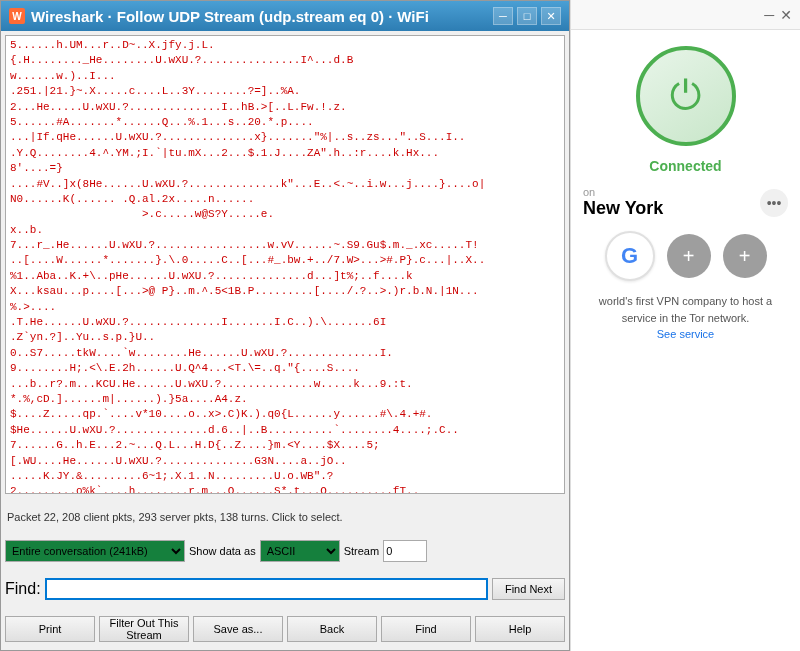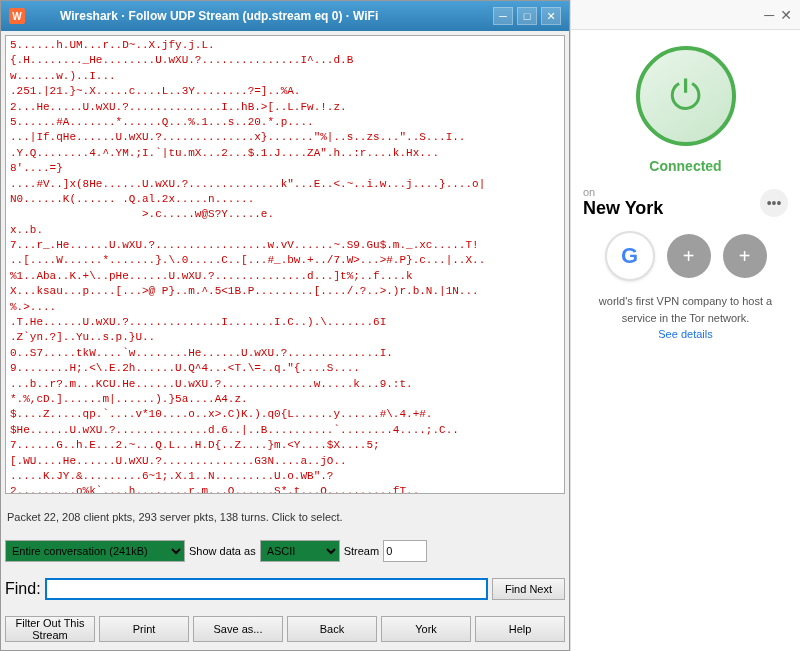--- a/index.html
+++ b/index.html
@@ -27,24 +27,23 @@
     .title-bar-icon {
       width: 16px; height: 16px;
       background: #ff6b35;
       border-radius: 2px;
       margin-right: 6px;
       display: flex; align-items: center; justify-content: center;
       color: white; font-size: 10px; font-weight: bold;
     }
     .title-bar-text {
       color: white;
-      font-size: 12px;
+      font-size: 15px;
       font-weight: bold;
       flex: 1;
-      margin-left: 29px;
     }
     .title-bar-controls {
       display: flex; gap: 4px;
     }
     .title-btn {
       width: 20px; height: 18px;
       background: rgba(255,255,255,0.2);
       border: 1px solid rgba(255,255,255,0.3);
       color: white; font-size: 11px;
       display: flex; align-items: center; justify-content: center;
@@ -333,25 +332,25 @@
       <input type="number" value="0" style="width: 44px; height: 22px; border: 1px solid rgb(170, 170, 170); font-size: 11px; padding: 0px 2px;">
     </div>
 
     <div class="find-row">
       <span class="find-label">Find:</span>
       <input class="find-input" type="text" placeholder="" style="">
       <button class="find-next-btn">Find Next</button>
     </div>
 
     <div class="button-row">
+      <button class="action-btn">Print</button>
       <button class="action-btn">Filter Out This Stream</button>
-      <button class="action-btn">Print</button>
       <button class="action-btn">Save as...</button>
       <button class="action-btn">Back</button>
-      <button class="action-btn">York</button>
+      <button class="action-btn">Find</button>
       <button class="action-btn">Help</button>
     </div>
   </div>
 </div>
 
 <div class="vpn-panel">
 
   <div class="vpn-title-bar">
     <div class="vpn-title-controls">
       <span class="vpn-title-btn">─</span>
@@ -379,16 +378,16 @@
       <div class="vpn-google-icon">
         <span style="color:#4285f4;">G</span>
       </div>
       <div class="vpn-add-icon">+</div>
       <div class="vpn-add-icon">+</div>
     </div>
 
     <div class="vpn-description">
       <span>world's first VPN company to host a
 service in the Tor network.</span><br>
-      <a class="vpn-see-details" href="#">See details</a>
+      <a class="vpn-see-details" href="#">See service</a>
     </div>
   </div>
 </div>
 
 </body></html>

